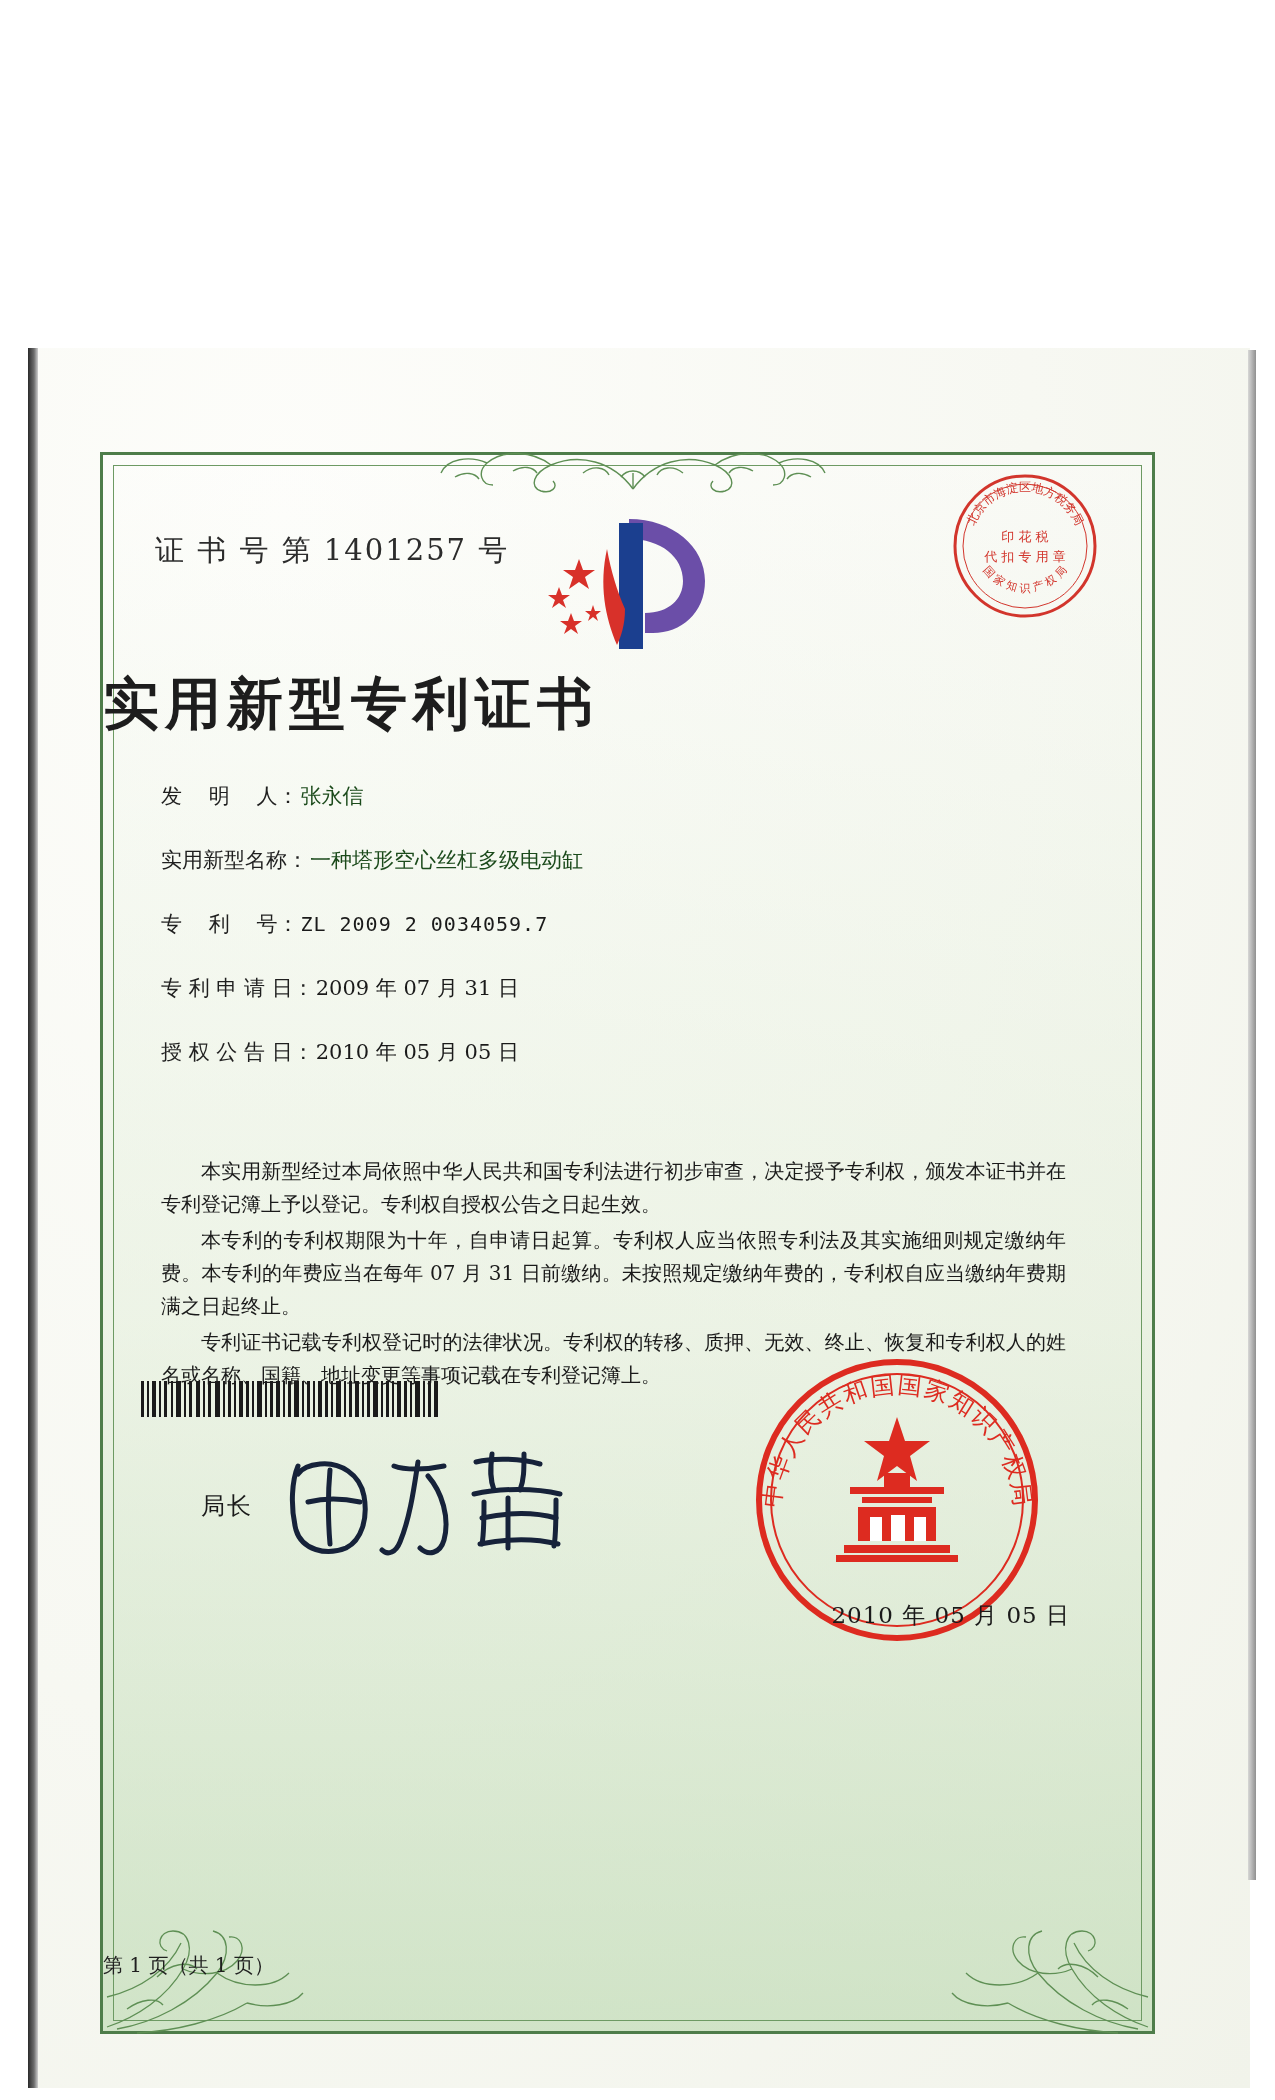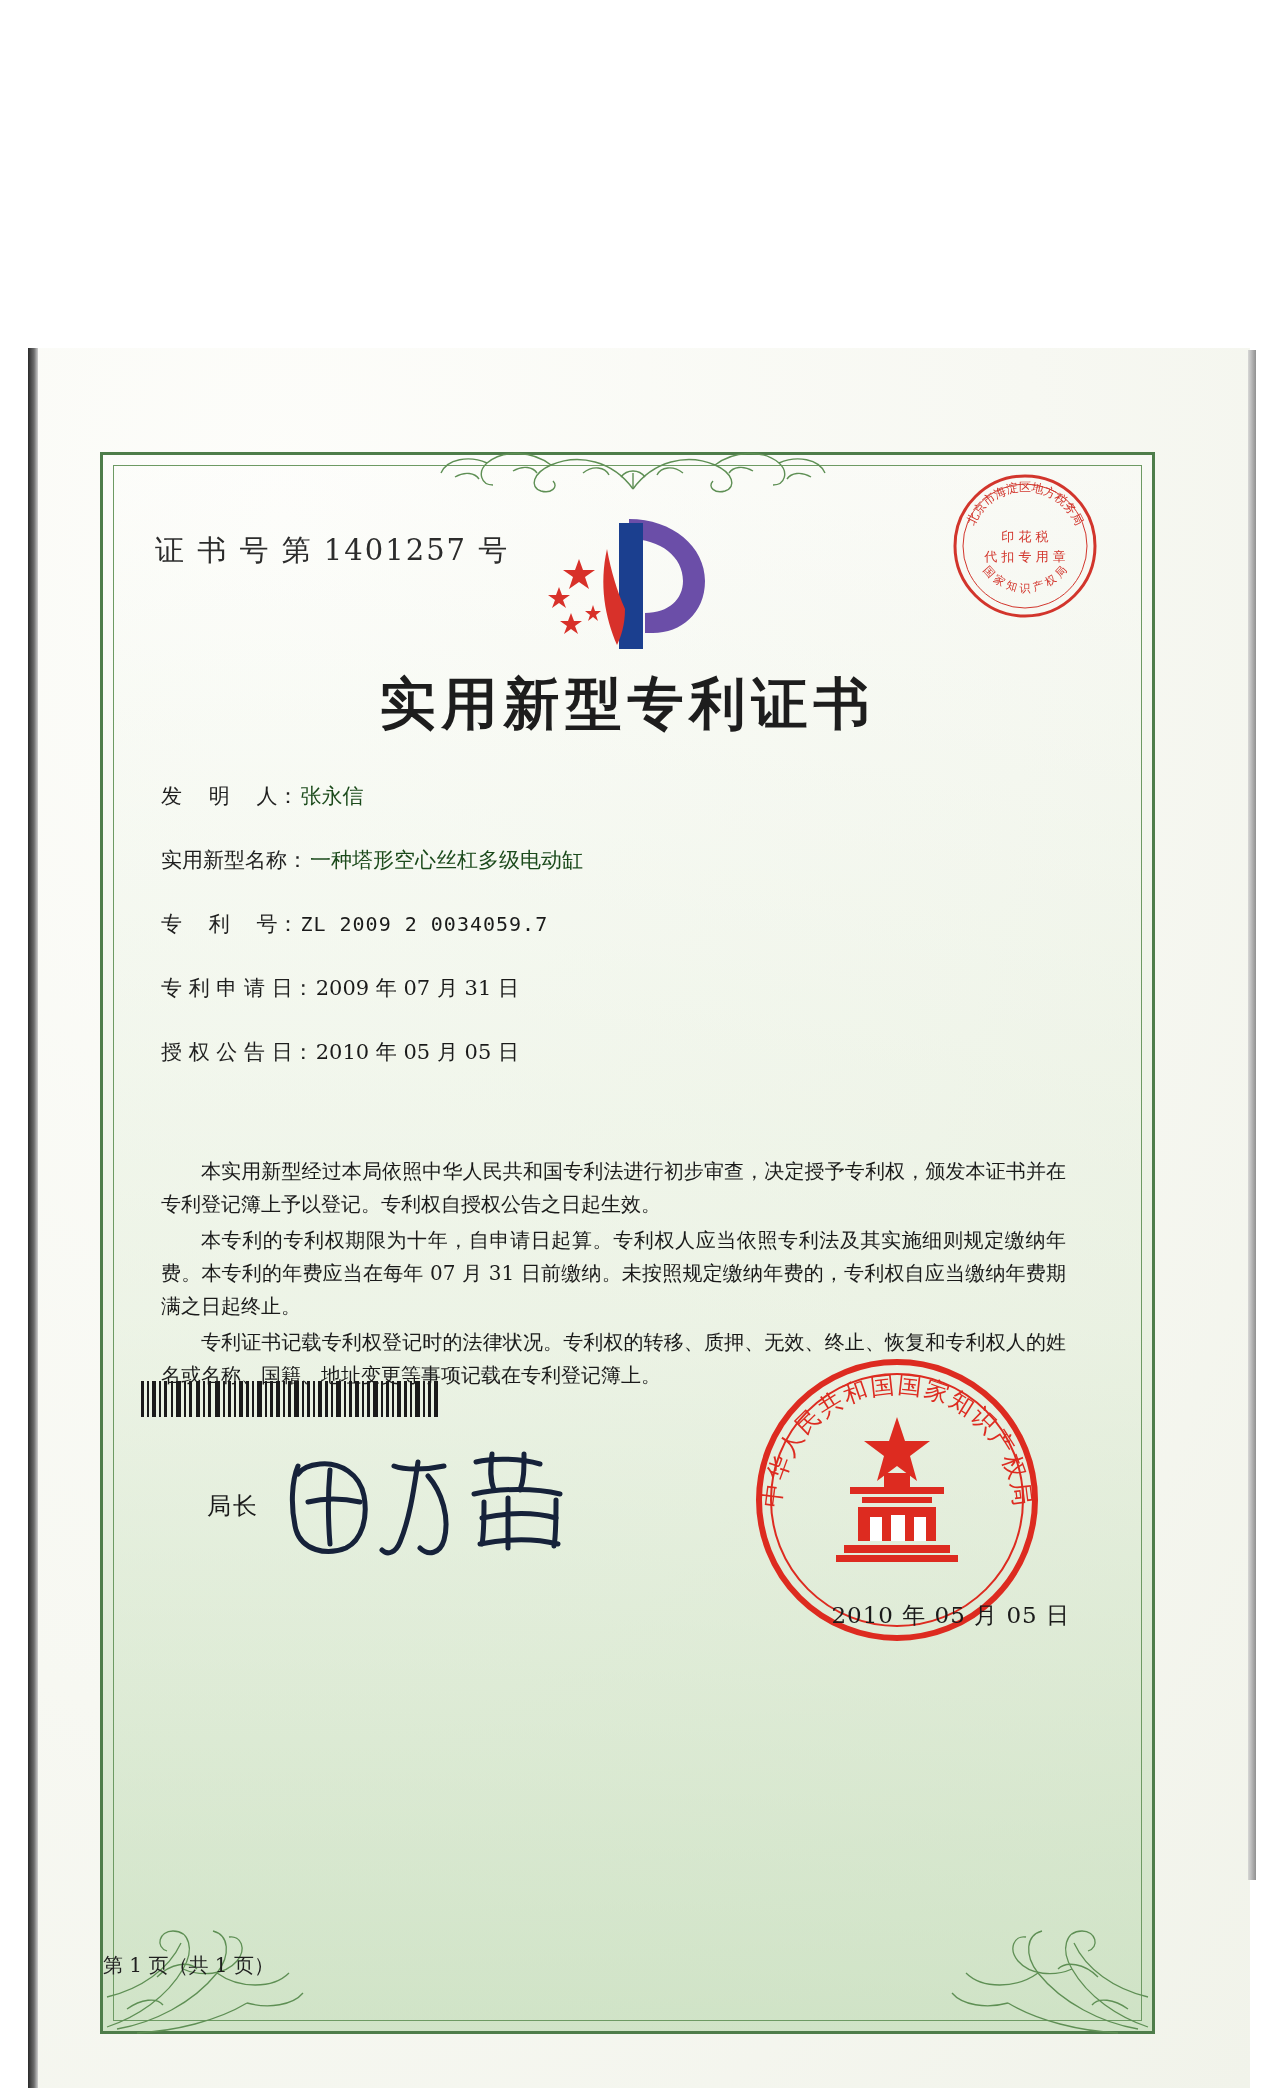--- a/index.html
+++ b/index.html
@@ -87,21 +87,21 @@
     transform: translateX(-50%);
     width: 190px;
     height: 140px;
   }
 
   
   .title {
     position: absolute;
     left: 0; right: 0;
     top: 212px;
-    text-align: center;
+    text-align: left;
     font-size: 56px;
     font-weight: bold;
     letter-spacing: 6px;
     color: #1d1d1d;
     font-family: "DejaVu Serif","Liberation Serif",serif;
   }
 
   
   .seal-top {
     position: absolute;
@@ -158,21 +158,21 @@
     position: absolute;
     left: 38px;
     top: 926px;
     width: 300px;
     height: 36px;
   }
 
   
   .sig-label {
     position: absolute;
-    left: 104px;
+    left: 98px;
     top: 1035px;
     font-size: 24px;
     color: #1a1a1a;
     letter-spacing: 2px;
   }
   .sig-hand {
     position: absolute;
     left: 165px;
     top: 985px;
     width: 330px;

